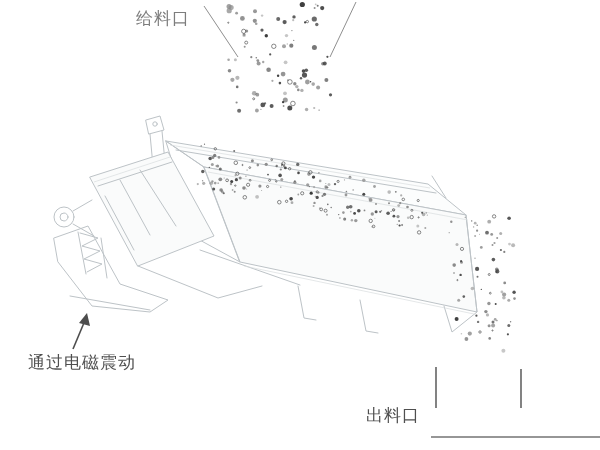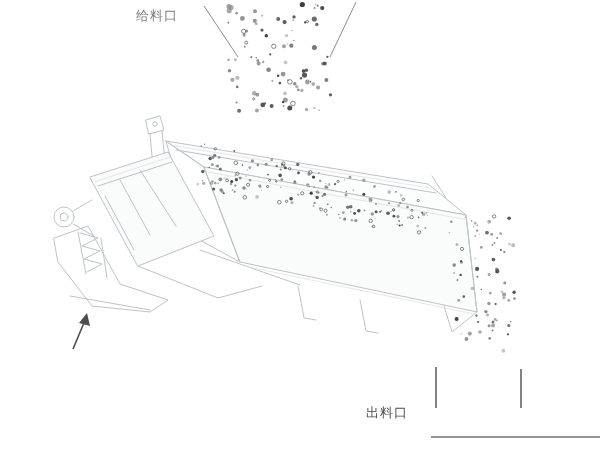--- a/index.html
+++ b/index.html
@@ -6,21 +6,21 @@
   .stage{
     position:relative;
     width:600px;height:450px;
     background:#ffffff;
     overflow:hidden;
     font-family:"Liberation Sans", sans-serif;
   }
   .stage svg{position:absolute;left:0;top:0;}
   .lbl{
     position:absolute;
-    font-size:13px;
+    font-size:17px;
     letter-spacing:1px;
     white-space:nowrap;
     user-select:none;
   }
   .lbl-feed{left:136px;top:7px;color:#7d7d7d;}
   .lbl-vibe{left:28px;top:351px;color:#4f4f4f;}
   .lbl-out{left:366px;top:404px;color:#4f4f4f;}
 </style>
 </head>
 <body>
@@ -438,14 +438,15 @@
     </g>
 
     <g fill="none" stroke-width="1.2" stroke="#2f2f2f">
       <path d="M436,367 L436,408"></path>
       <path d="M521,369 L521,408"></path>
       <path d="M431,437 L600,437"></path>
     </g>
   </svg>
 
   <div class="lbl lbl-feed">给料口</div>
+  <div class="lbl lbl-vibe">通过电磁震动</div>
   <div class="lbl lbl-out">出料口</div>
 </div>
 
 </body></html>

